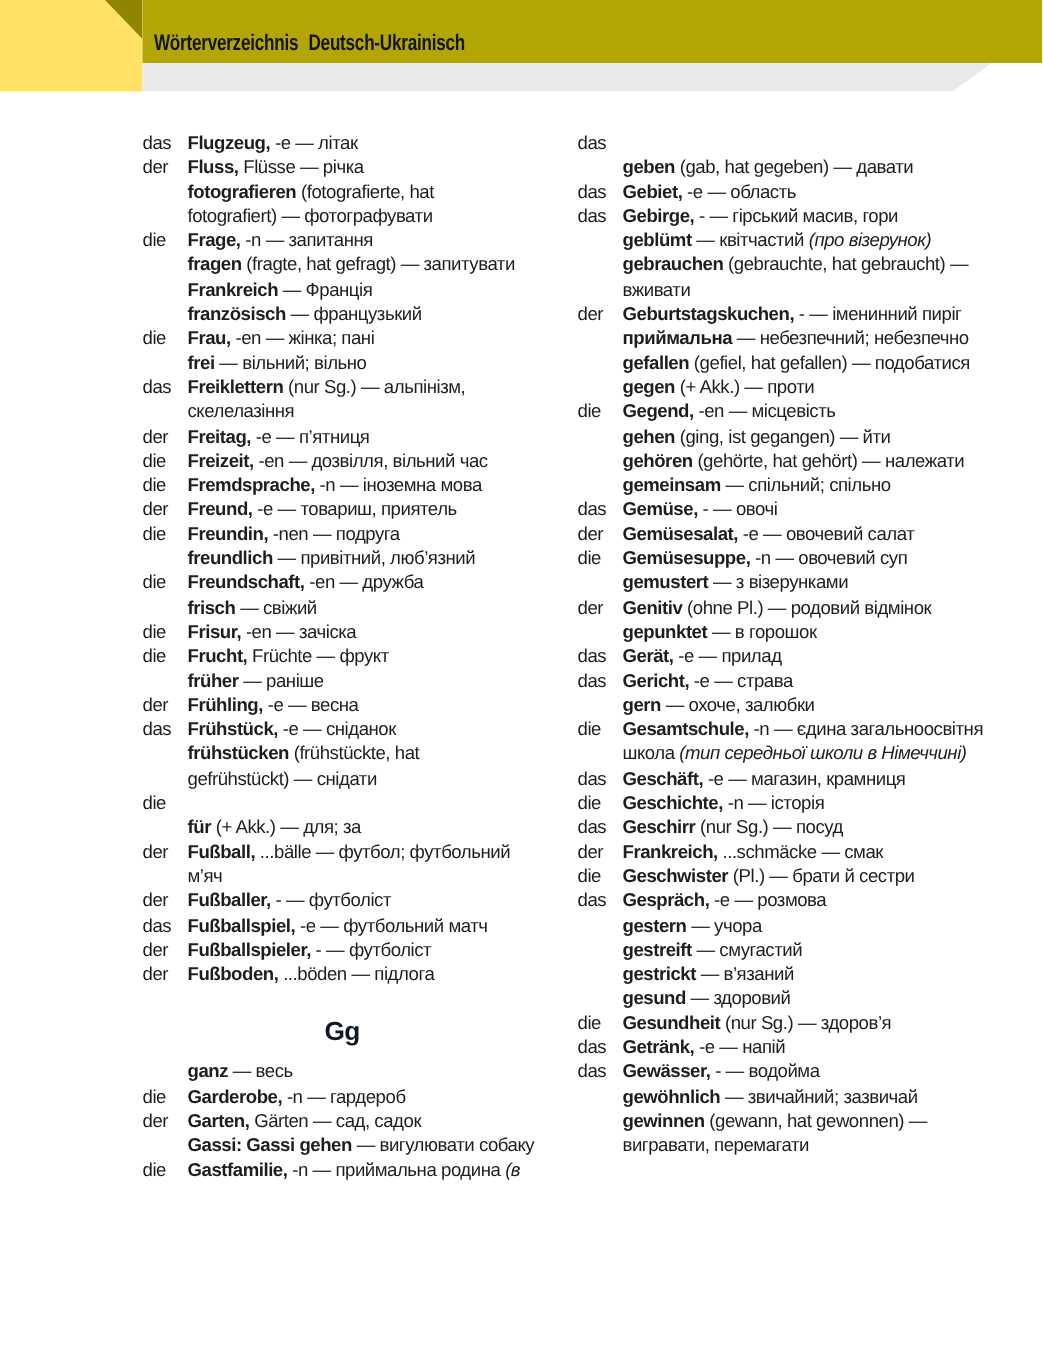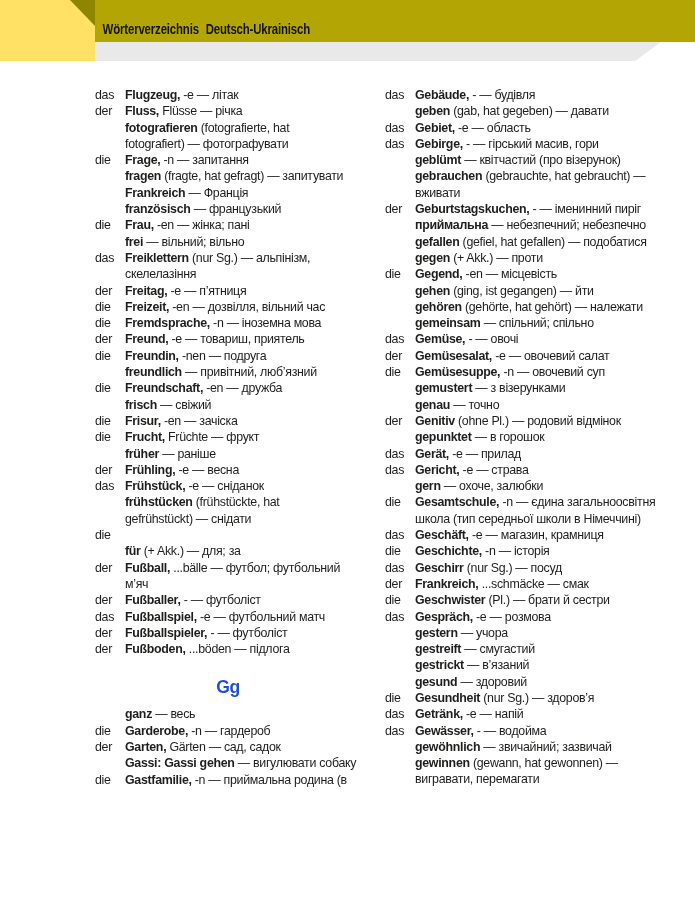--- a/index.html
+++ b/index.html
@@ -19,22 +19,22 @@
              clip-path:polygon(0 0,100% 0,calc(100% - 26px) 100%,0 100%);}
 
   
   .col{position:absolute;top:87px;font-size:12.4px;line-height:16.3px;letter-spacing:-0.3px;}
   .col-left{left:95px;width:266px;}
   .col-right{left:385px;width:278px;}
   .entry{display:flex;}
   .art{flex:0 0 30px;}
   .ebody{flex:1;}
   .ebody b{font-weight:bold;}
-  .it{text-align:center;}
-  .section-letter{text-align:center;color:#1d4ed8;font-weight:bold;font-size:17.5px;
+  .it{font-style:italic;text-align:center;}
+  .section-letter{text-align:center;color:#0f172a;font-weight:bold;font-size:17.5px;
                   line-height:20px;margin:20px 0 9px;letter-spacing:-0.5px;}
 
   
   .bottombar{position:absolute;left:103px;right:0;top:894px;height:9px;background:#161616;}
   .pagetab{position:absolute;left:0;top:851px;width:124px;height:52px;background:#ffe166;
            clip-path:polygon(0 0,95px 0,124px 100%,0 100%);z-index:2;}
   .pagenum{position:absolute;left:54px;top:9px;font-size:15px;font-weight:bold;color:#141414;
            transform:scaleX(0.85);transform-origin:left top;}
 </style>
 </head>
@@ -195,21 +195,20 @@
         <span class="ebody"><b>Gastfamilie,</b><span> -n&nbsp;— приймальна родина </span><span class="it">(в рамках програми обміну)</span></span>
       </div>
       <div class="entry">
         <span class="art">das</span>
         <span class="ebody"><b>Gebäck,</b><span> -e&nbsp;— печиво; кондитерські вироби</span></span>
       </div>
     </div>
   <div class="col col-right" id="col-right">
       <div class="entry">
         <span class="art">das</span>
-        <span class="ebody"><b>Gebäude,</b><span> -&nbsp;— будівля</span></span>
       </div>
       <div class="entry">
         <span class="art"></span>
         <span class="ebody"><b>geben</b><span> (gab, hat gegeben)&nbsp;— давати</span></span>
       </div>
       <div class="entry">
         <span class="art">das</span>
         <span class="ebody"><b>Gebiet,</b><span> -e&nbsp;— область</span></span>
       </div>
       <div class="entry">
@@ -264,24 +263,20 @@
         <span class="art">der</span>
         <span class="ebody"><b>Gemüsesalat,</b><span> -e&nbsp;— овочевий салат</span></span>
       </div>
       <div class="entry">
         <span class="art">die</span>
         <span class="ebody"><b>Gemüsesuppe,</b><span> -n&nbsp;— овочевий суп</span></span>
       </div>
       <div class="entry">
         <span class="art"></span>
         <span class="ebody"><b>gemustert</b><span>&nbsp;— з візерунками</span></span>
-      </div>
-      <div class="entry">
-        <span class="art"></span>
-        <span class="ebody"><b>genau</b><span>&nbsp;— точно</span></span>
       </div>
       <div class="entry">
         <span class="art">der</span>
         <span class="ebody"><b>Genitiv</b><span> (ohne Pl.)&nbsp;— родовий відмінок</span></span>
       </div>
       <div class="entry">
         <span class="art"></span>
         <span class="ebody"><b>gepunktet</b><span>&nbsp;— в горошок</span></span>
       </div>
       <div class="entry">

